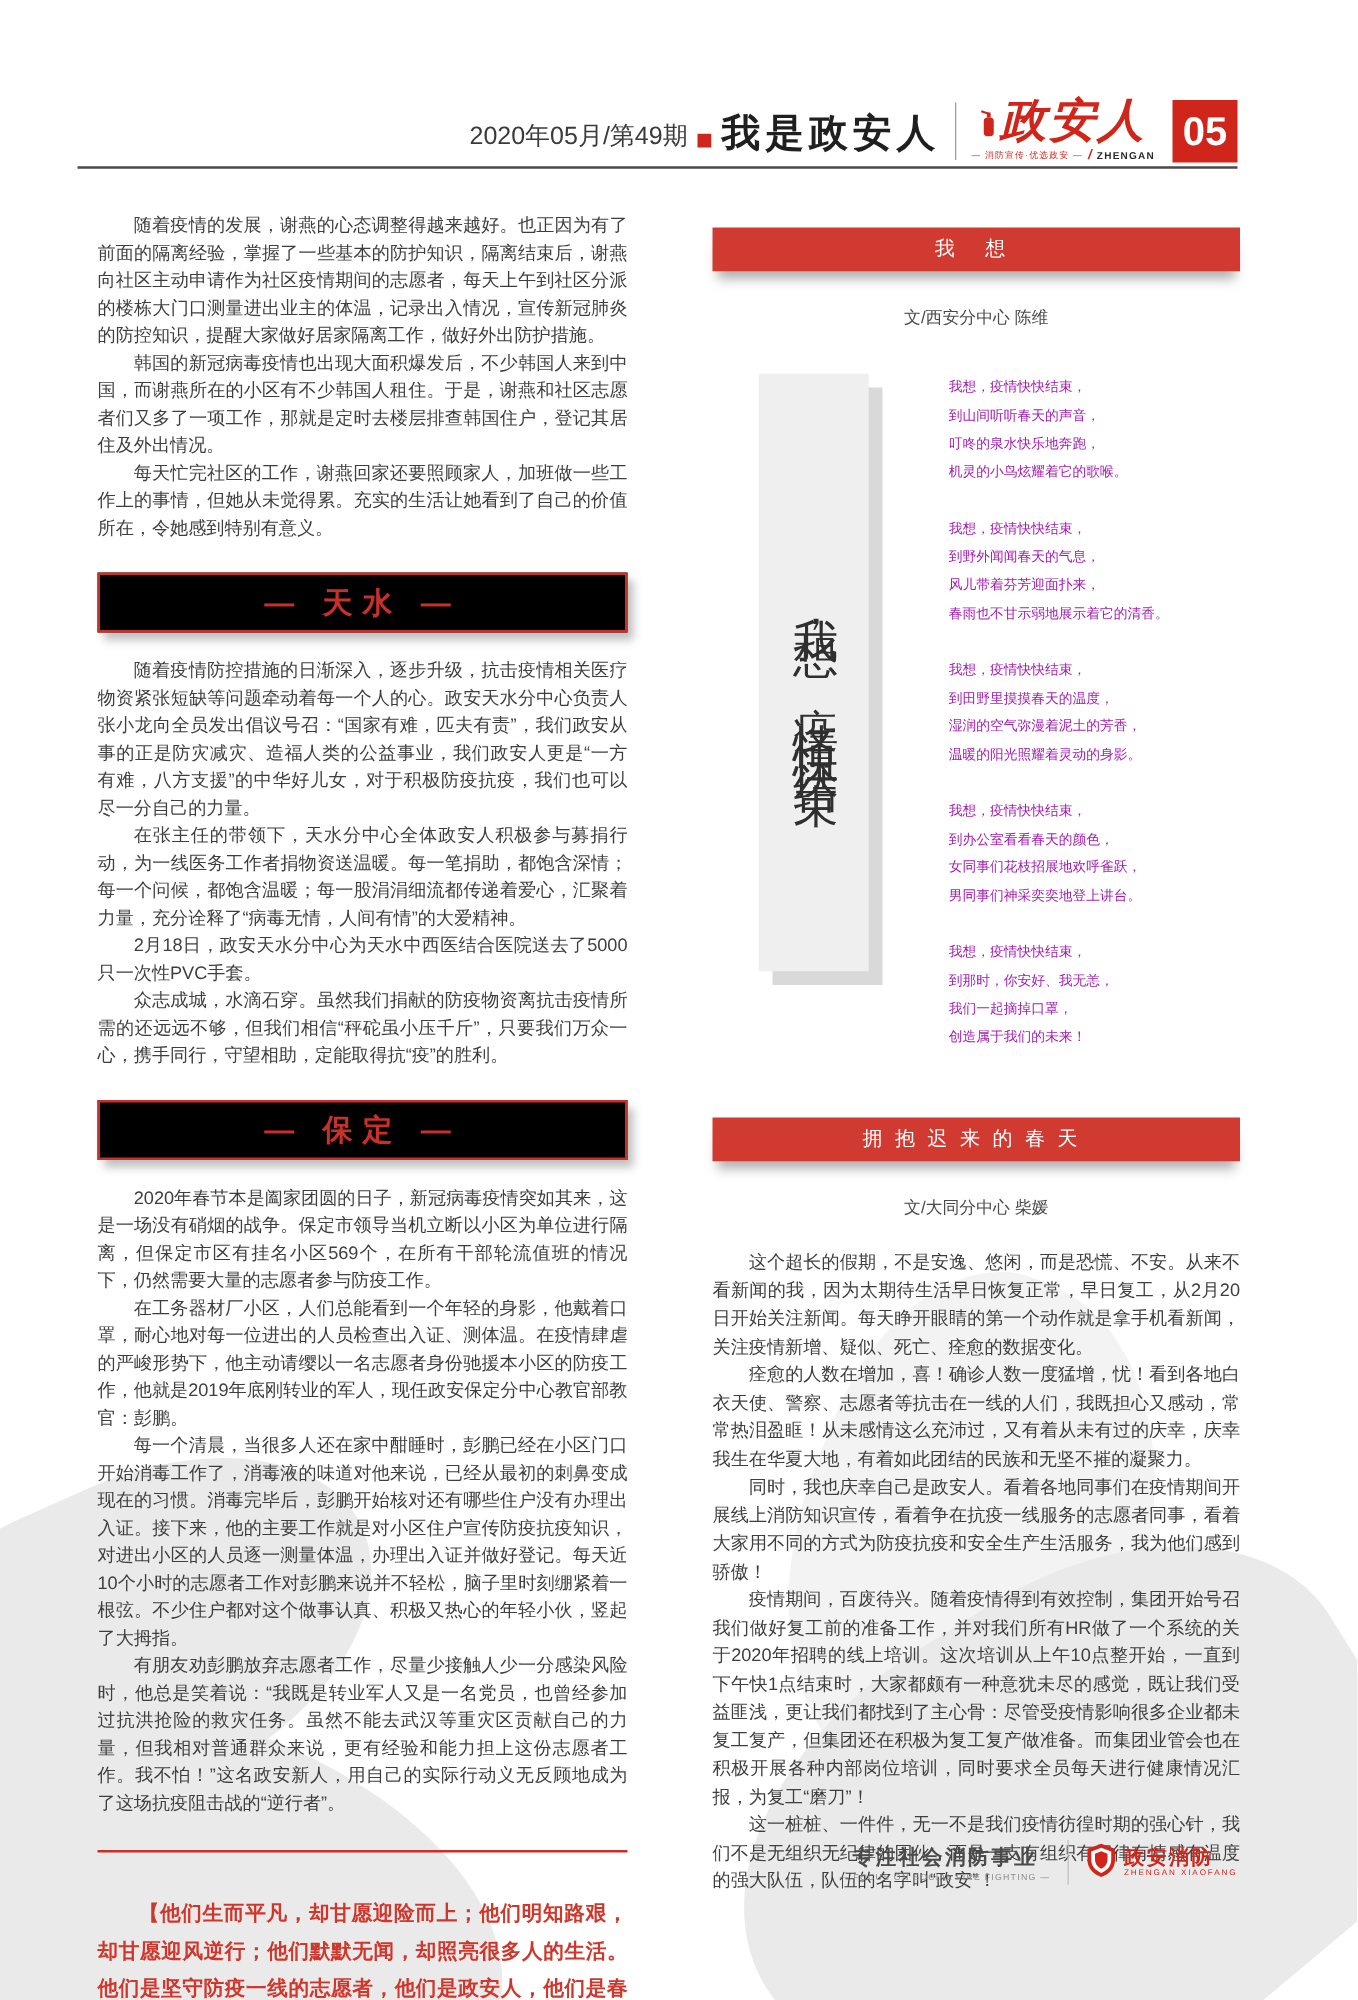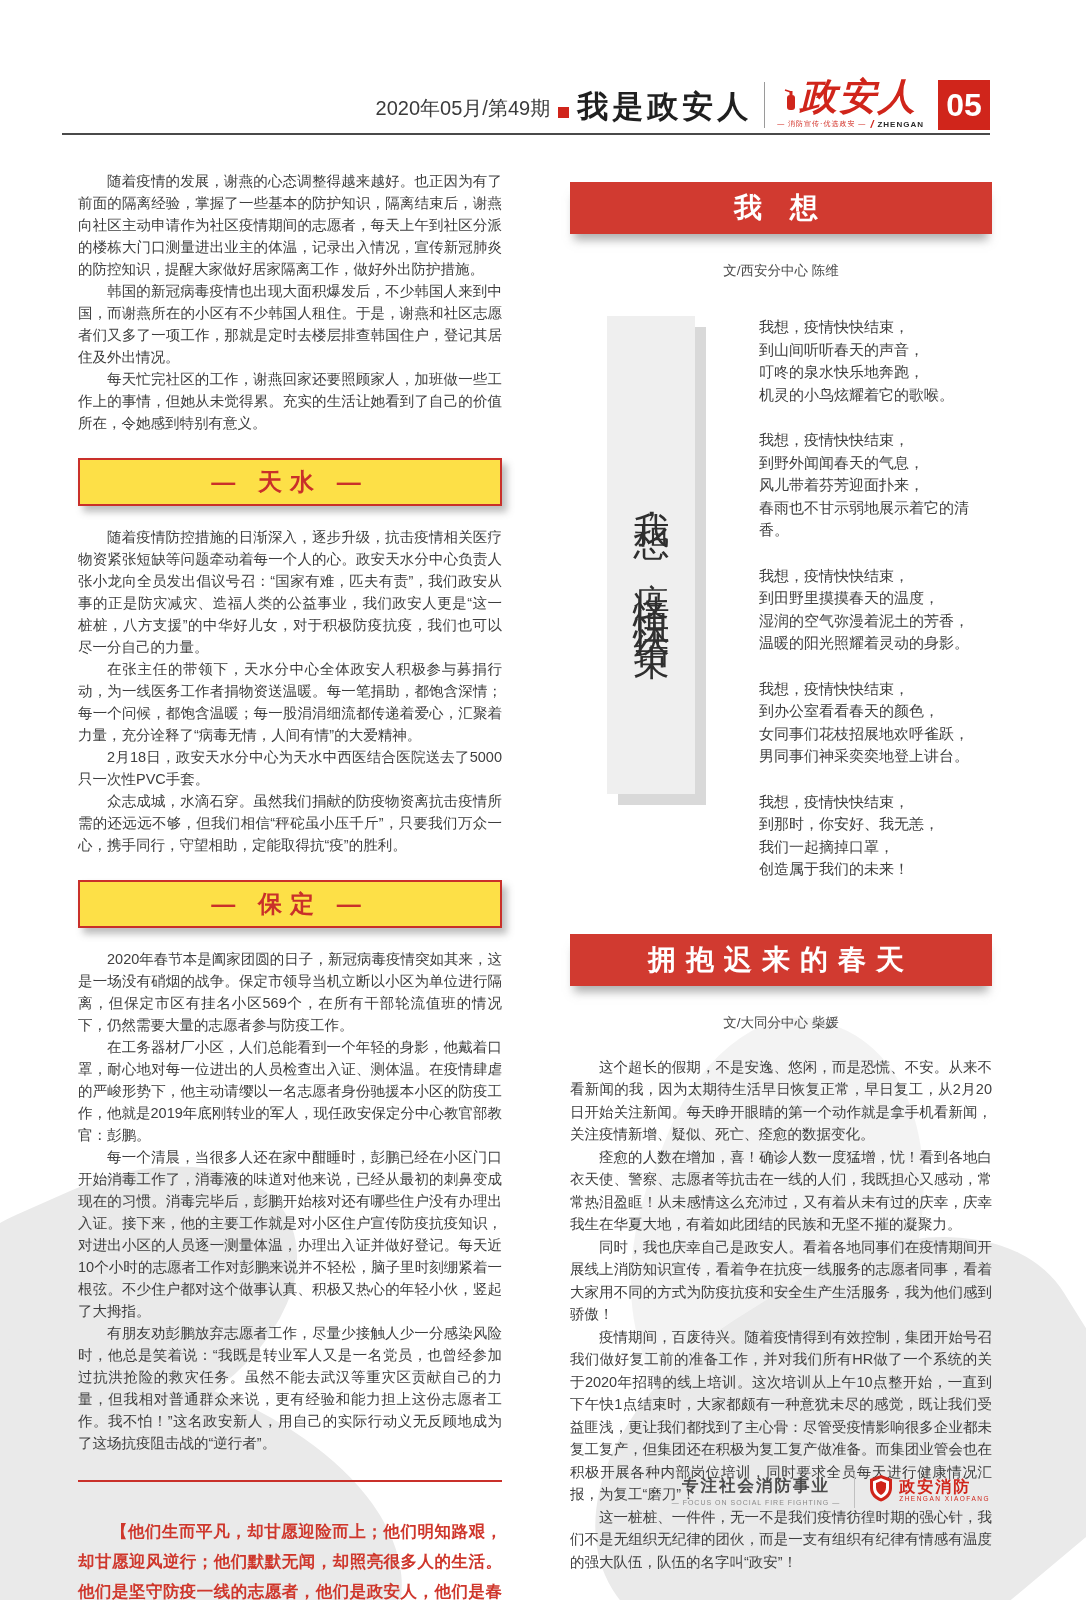--- a/index.html
+++ b/index.html
@@ -26,37 +26,37 @@
   .logo-sub{font-size:7px;color:#d0251b;letter-spacing:1px;white-space:nowrap;}
   .logo-slash{color:#d0251b;font-weight:bold;font-style:italic;font-size:11px;}
   .logo-en{font-size:8px;font-weight:bold;color:#2a2a2a;letter-spacing:1px;}
   .pageno{width:52px;height:50px;background:#d0251b;color:#fff;font-weight:bold;font-size:32px;
           display:flex;align-items:center;justify-content:center;margin-left:14px;text-align:right;}
   .header-rule{position:absolute;top:133px;left:62px;width:928px;height:2px;background:#4a4a4a;z-index:1;}
   
   .col-left{position:absolute;left:78px;top:170px;width:424px;z-index:1;}
   .col-right{position:absolute;left:570px;top:182px;width:422px;z-index:1;}
   p.body{font-size:14.5px;line-height:22px;color:#3e3e3e;text-align:justify;text-indent:2em;margin:0;}
-  .section-box{border:2px solid #c9302a;background:#fde047;color:#c9302a;font-weight:bold;font-size:24px;
+  .section-box{border:2px solid #c9302a;background:#000000;color:#c9302a;font-weight:bold;font-size:24px;
                text-align:center;letter-spacing:8px;padding:6px 0;margin:24px 0 20px;
                box-shadow:5px 6px 7px rgba(110,110,110,.45);}
   .red-rule{border:none;border-top:2px solid #c9302a;margin:26px 0 34px;}
   .closing p{color:#cf372c;font-weight:bold;font-size:16.5px;line-height:30px;text-align:justify;
              text-indent:2em;margin:0;}
   
-  .banner{background:#d13a30;color:#fff;font-weight:bold;font-size:28px;text-align:center;
+  .banner{background:#d13a30;color:#fff;font-weight:normal;font-size:16px;text-align:center;
           letter-spacing:10px;padding:7px 0;box-shadow:0 10px 9px -4px rgba(110,110,110,.55);}
   .byline{text-align:center;font-size:13.5px;color:#4a4a4a;margin:28px 0 24px;}
   .poem{display:flex;margin-bottom:30px;}
   .side-box{flex:0 0 88px;width:88px;height:478px;margin:12px 0 0 37px;background:#efefef;
             box-shadow:11px 11px 0 #d9d9d9;display:flex;align-items:center;justify-content:center;}
   .side-text{writing-mode:vertical-rl;font-family:"DejaVu Serif", serif;font-size:36px;color:#2f2f2f;
              letter-spacing:12px;}
   .stanzas{margin-left:64px;padding-top:12px;}
-  .stanza{font-size:15px;line-height:22.5px;color:#404040;white-space:pre-line;margin-bottom:23px;}
+  .stanza{font-size:11px;line-height:22.5px;color:#a21caf;white-space:pre-line;margin-bottom:23px;}
   .art p.body{line-height:22.5px;}
   
   .footer{position:absolute;right:96px;top:1472px;display:flex;align-items:center;gap:14px;z-index:2;}
   .slogan{text-align:center;}
   .slogan-main{font-size:16.5px;font-weight:bold;color:#4a4a4a;letter-spacing:2px;}
   .slogan-en{font-size:7px;color:#8a8a8a;letter-spacing:1px;margin-top:2px;}
   .fdiv{width:1px;height:36px;background:#c0c0c0;}
   .brand{display:flex;align-items:center;gap:6px;}
   .brand-text{display:flex;flex-direction:column;}
   .brand-main{font-size:16px;font-weight:bold;color:#d0251b;letter-spacing:2px;line-height:1.1;}
@@ -98,21 +98,21 @@
     <div class="pageno">05</div>
   </div>
   <div class="header-rule"></div>
 
   <div class="col-left">
     <p class="body">随着疫情的发展，谢燕的心态调整得越来越好。也正因为有了前面的隔离经验，掌握了一些基本的防护知识，隔离结束后，谢燕向社区主动申请作为社区疫情期间的志愿者，每天上午到社区分派的楼栋大门口测量进出业主的体温，记录出入情况，宣传新冠肺炎的防控知识，提醒大家做好居家隔离工作，做好外出防护措施。</p>
     <p class="body">韩国的新冠病毒疫情也出现大面积爆发后，不少韩国人来到中国，而谢燕所在的小区有不少韩国人租住。于是，谢燕和社区志愿者们又多了一项工作，那就是定时去楼层排查韩国住户，登记其居住及外出情况。</p>
     <p class="body">每天忙完社区的工作，谢燕回家还要照顾家人，加班做一些工作上的事情，但她从未觉得累。充实的生活让她看到了自己的价值所在，令她感到特别有意义。</p>
 
     <div class="section-box">— 天水 —</div>
-    <p class="body">随着疫情防控措施的日渐深入，逐步升级，抗击疫情相关医疗物资紧张短缺等问题牵动着每一个人的心。政安天水分中心负责人张小龙向全员发出倡议号召：“国家有难，匹夫有责”，我们政安从事的正是防灾减灾、造福人类的公益事业，我们政安人更是“这一桩桩，八方支援”的中华好儿女，对于积极防疫抗疫，我们也可以尽一分自己的力量。</p>
+    <p class="body">随着疫情防控措施的日渐深入，逐步升级，抗击疫情相关医疗物资紧张短缺等问题牵动着每一个人的心。政安天水分中心负责人张小龙向全员发出倡议号召：“国家有难，匹夫有责”，我们政安从事的正是防灾减灾、造福人类的公益事业，我们政安人更是“一方有难，八方支援”的中华好儿女，对于积极防疫抗疫，我们也可以尽一分自己的力量。</p>
     <p class="body">在张主任的带领下，天水分中心全体政安人积极参与募捐行动，为一线医务工作者捐物资送温暖。每一笔捐助，都饱含深情；每一个问候，都饱含温暖；每一股涓涓细流都传递着爱心，汇聚着力量，充分诠释了“病毒无情，人间有情”的大爱精神。</p>
     <p class="body">2月18日，政安天水分中心为天水中西医结合医院送去了5000只一次性PVC手套。</p>
     <p class="body">众志成城，水滴石穿。虽然我们捐献的防疫物资离抗击疫情所需的还远远不够，但我们相信“秤砣虽小压千斤”，只要我们万众一心，携手同行，守望相助，定能取得抗“疫”的胜利。</p>
 
     <div class="section-box">— 保定 —</div>
     <p class="body">2020年春节本是阖家团圆的日子，新冠病毒疫情突如其来，这是一场没有硝烟的战争。保定市领导当机立断以小区为单位进行隔离，但保定市区有挂名小区569个，在所有干部轮流值班的情况下，仍然需要大量的志愿者参与防疫工作。</p>
     <p class="body">在工务器材厂小区，人们总能看到一个年轻的身影，他戴着口罩，耐心地对每一位进出的人员检查出入证、测体温。在疫情肆虐的严峻形势下，他主动请缨以一名志愿者身份驰援本小区的防疫工作，他就是2019年底刚转业的军人，现任政安保定分中心教官部教官：彭鹏。</p>
     <p class="body">每一个清晨，当很多人还在家中酣睡时，彭鹏已经在小区门口开始消毒工作了，消毒液的味道对他来说，已经从最初的刺鼻变成现在的习惯。消毒完毕后，彭鹏开始核对还有哪些住户没有办理出入证。接下来，他的主要工作就是对小区住户宣传防疫抗疫知识，对进出小区的人员逐一测量体温，办理出入证并做好登记。每天近10个小时的志愿者工作对彭鹏来说并不轻松，脑子里时刻绷紧着一根弦。不少住户都对这个做事认真、积极又热心的年轻小伙，竖起了大拇指。</p>
     <p class="body">有朋友劝彭鹏放弃志愿者工作，尽量少接触人少一分感染风险时，他总是笑着说：“我既是转业军人又是一名党员，也曾经参加过抗洪抢险的救灾任务。虽然不能去武汉等重灾区贡献自己的力量，但我相对普通群众来说，更有经验和能力担上这份志愿者工作。我不怕！”这名政安新人，用自己的实际行动义无反顾地成为了这场抗疫阻击战的“逆行者”。</p>
 

